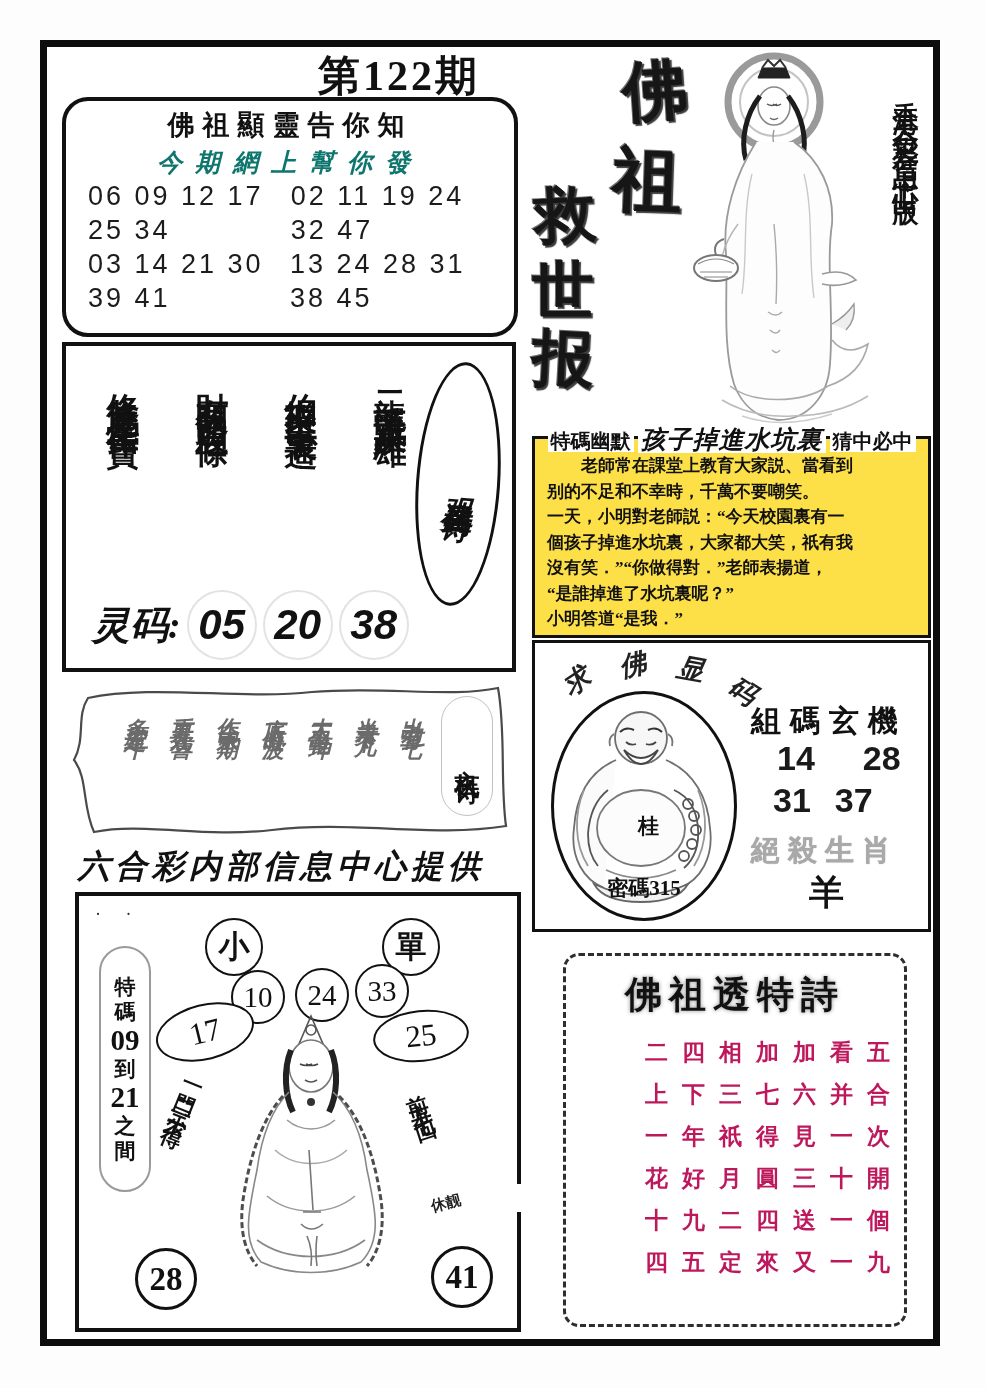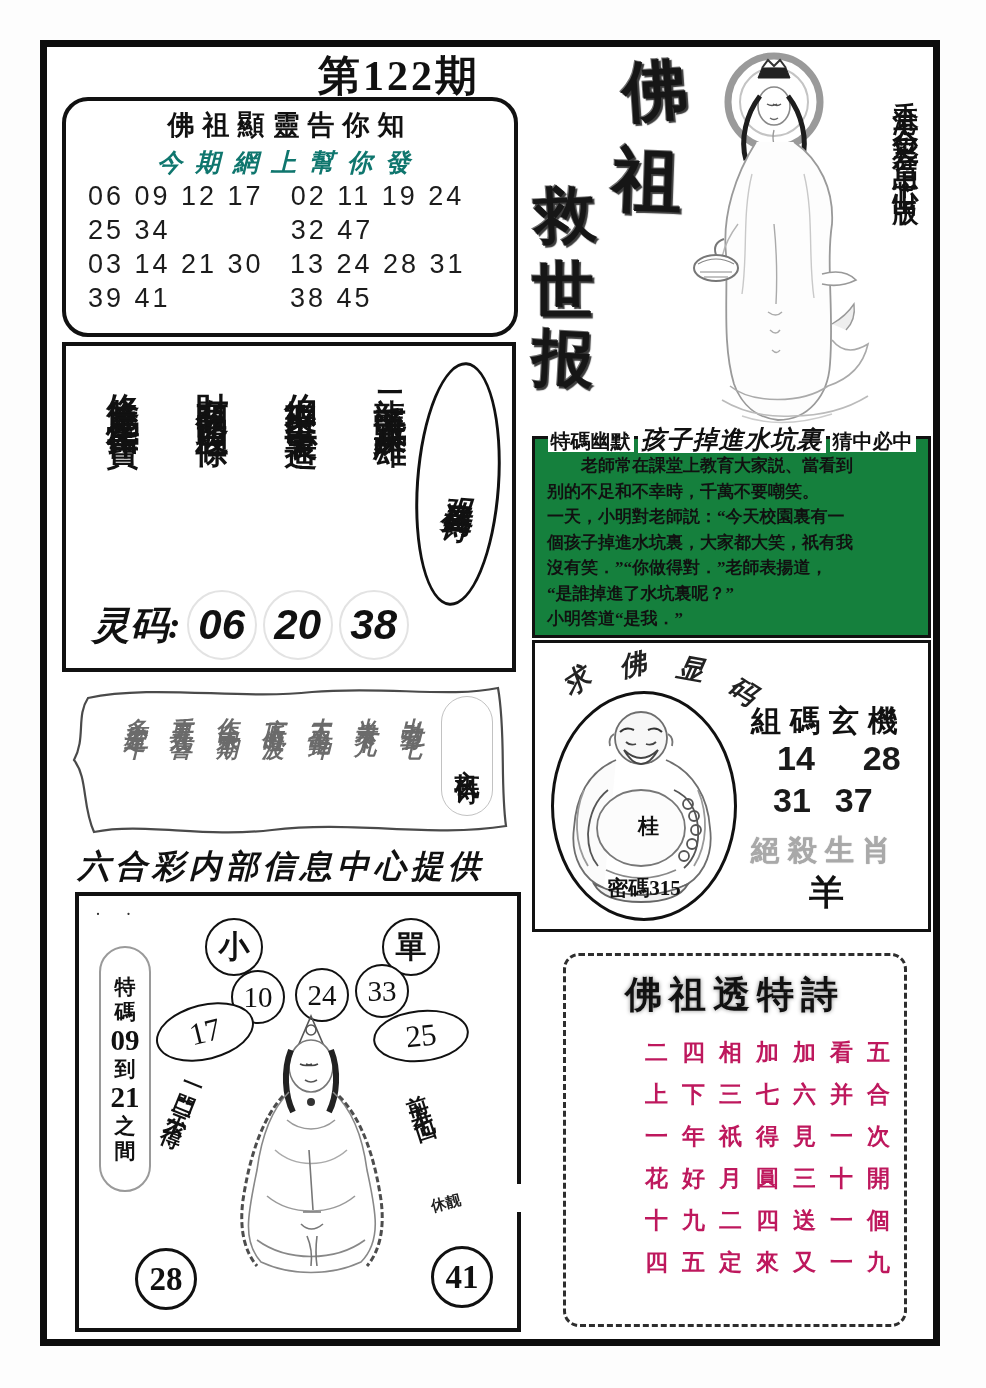--- a/index.html
+++ b/index.html
@@ -56,21 +56,21 @@
   .ellipse-num{border:2.5px solid #111;border-radius:50%;display:flex;align-items:center;justify-content:center;font-size:31px;background:#fff;}
   .diag{writing-mode:vertical-rl;text-orientation:upright;font-size:21px;font-weight:700;letter-spacing:7px;}
   .chart-note{font-size:15px;font-weight:700;color:#222;}
   .border-gap{position:absolute;right:-6px;top:288px;width:9px;height:28px;background:#fff;}
 
   
   .mast-char{font-weight:900;color:#161616;text-shadow:2px 2px 1px #3c3c3c,-1px -1px 0 #6f6f6f;line-height:1;}
   .publisher{left:888px;top:80px;writing-mode:vertical-rl;text-orientation:upright;font-size:26px;font-weight:600;letter-spacing:9px;}
 
   
-  .joke-box{left:532px;top:436px;width:393px;height:196px;border:3px solid #111;background:#15803d;}
+  .joke-box{left:532px;top:436px;width:393px;height:196px;border:3px solid #111;background:#fde047;}
   .joke-header{position:absolute;top:-16px;left:0;width:100%;text-align:center;white-space:nowrap;}
   .joke-header span{background:#fff;padding:0 3px;}
   .jh-prefix{font-size:20px;font-weight:800;}
   .jh-title{font-size:25px;font-weight:900;font-style:italic;letter-spacing:1px;}
   .jh-suffix{font-size:20px;font-weight:800;}
   .joke-body{padding:14px 8px 0 12px;font-size:17px;line-height:1.5;font-weight:600;}
 
   
   .buddha-box{left:532px;top:640px;width:393px;height:286px;border:3px solid #111;background:#fff;}
   .arc-ch{position:absolute;font-size:27px;font-weight:900;font-style:italic;color:#222;}
@@ -118,21 +118,21 @@
       <div class="vcol">條條馬尾當作寶</div>
       <div class="vcol">財有門路四五條</div>
       <div class="vcol">伯樂不以千裏遥</div>
       <div class="vcol">二龍爭戰决雌雄</div>
     </div>
     <div class="lingma-ellipse">
       <div class="vcol">观音灵码诗</div>
     </div>
     <div class="lingma-result">
       <span class="lingma-label">灵码:</span>
-      <span class="num-ring">06</span>
+      <span class="num-ring">05</span>
       <span class="num-ring">20</span>
       <span class="num-ring">38</span>
     </div>
   </div>
 
   <div class="abs xuanji">
     <svg width="455" height="168" viewBox="0 0 455 168">
       <path d="M26,24 C90,10 180,26 250,18 C320,12 390,24 436,14 C444,58 438,108 444,152 C370,164 290,146 210,156 C140,164 80,148 32,158 C20,132 26,104 12,86 C24,64 14,42 26,24 Z" fill="#ffffff" stroke="#4a4a4a" stroke-width="2.2"></path>
     </svg>
     <div class="xuanji-cols">

